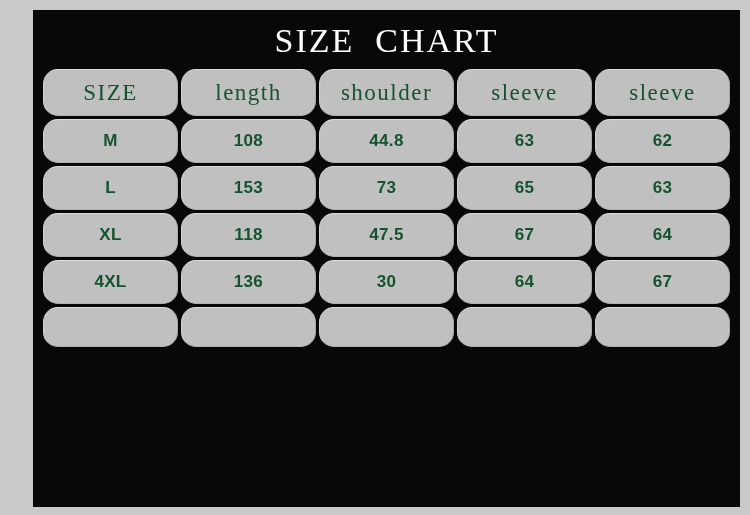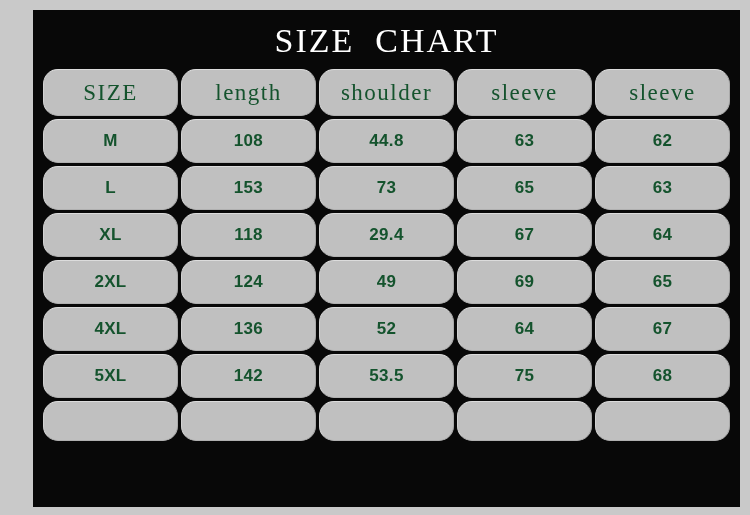--- a/index.html
+++ b/index.html
@@ -120,49 +120,35 @@
           <td>L</td>
           <td>153</td>
           <td>73</td>
           <td>65</td>
           <td>63</td>
         </tr>
 
         <tr class="data-row">
           <td>XL</td>
           <td>118</td>
-          <td>29.4</td>
+          <td>47.5</td>
           <td>67</td>
           <td>64</td>
         </tr>
 
-        <tr class="data-row">
-          <td>2XL</td>
-          <td>124</td>
-          <td>49</td>
-          <td>69</td>
-          <td>65</td>
-        </tr>
 
 
         <tr class="data-row">
           <td>4XL</td>
           <td>136</td>
-          <td>52</td>
+          <td>30</td>
           <td>64</td>
           <td>67</td>
         </tr>
 
-        <tr class="data-row">
-          <td>5XL</td>
-          <td>142</td>
-          <td>53.5</td>
-          <td>75</td>
-          <td>68</td>
-        </tr>
 
         <tr class="empty-row">
           <td></td>
           <td></td>
           <td></td>
           <td></td>
           <td></td>
         </tr>
 
       </tbody>

